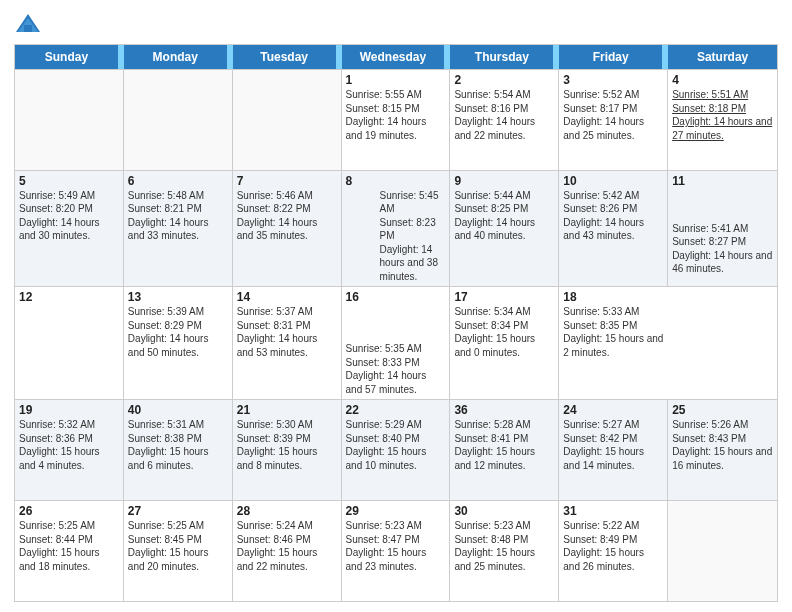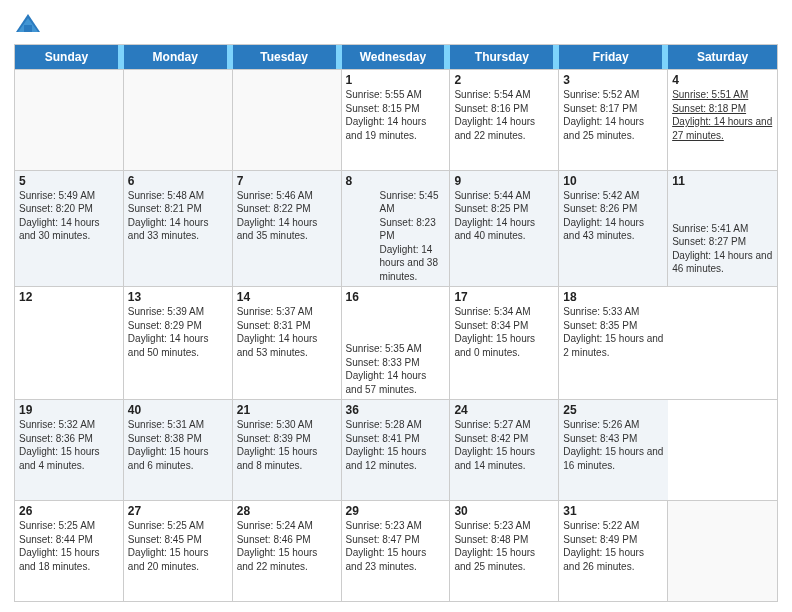--- a/index.html
+++ b/index.html
@@ -269,20 +269,26 @@
 Sunset: 8:38 PM
 Daylight: 15 hours and 6 minutes.</div>
           </div>
           <div class="cal-cell alt-row">
             <div class="day-num">21</div>
             <div class="day-info" style="white-space: pre-line;">Sunrise: 5:30 AM
 Sunset: 8:39 PM
 Daylight: 15 hours and 8 minutes.</div>
           </div>
           <div class="cal-cell alt-row">
+            <div class="day-num">22</div>
+            <div class="day-info" style="white-space: pre-line;">Sunrise: 5:29 AM
+Sunset: 8:40 PM
+Daylight: 15 hours and 10 minutes.</div>
+          </div>
+          <div class="cal-cell alt-row">
             <div class="day-num">36</div>
             <div class="day-info" style="white-space: pre-line;">Sunrise: 5:28 AM
 Sunset: 8:41 PM
 Daylight: 15 hours and 12 minutes.</div>
           </div>
           <div class="cal-cell alt-row">
             <div class="day-num">24</div>
             <div class="day-info" style="white-space: pre-line;">Sunrise: 5:27 AM
 Sunset: 8:42 PM
 Daylight: 15 hours and 14 minutes.</div>

